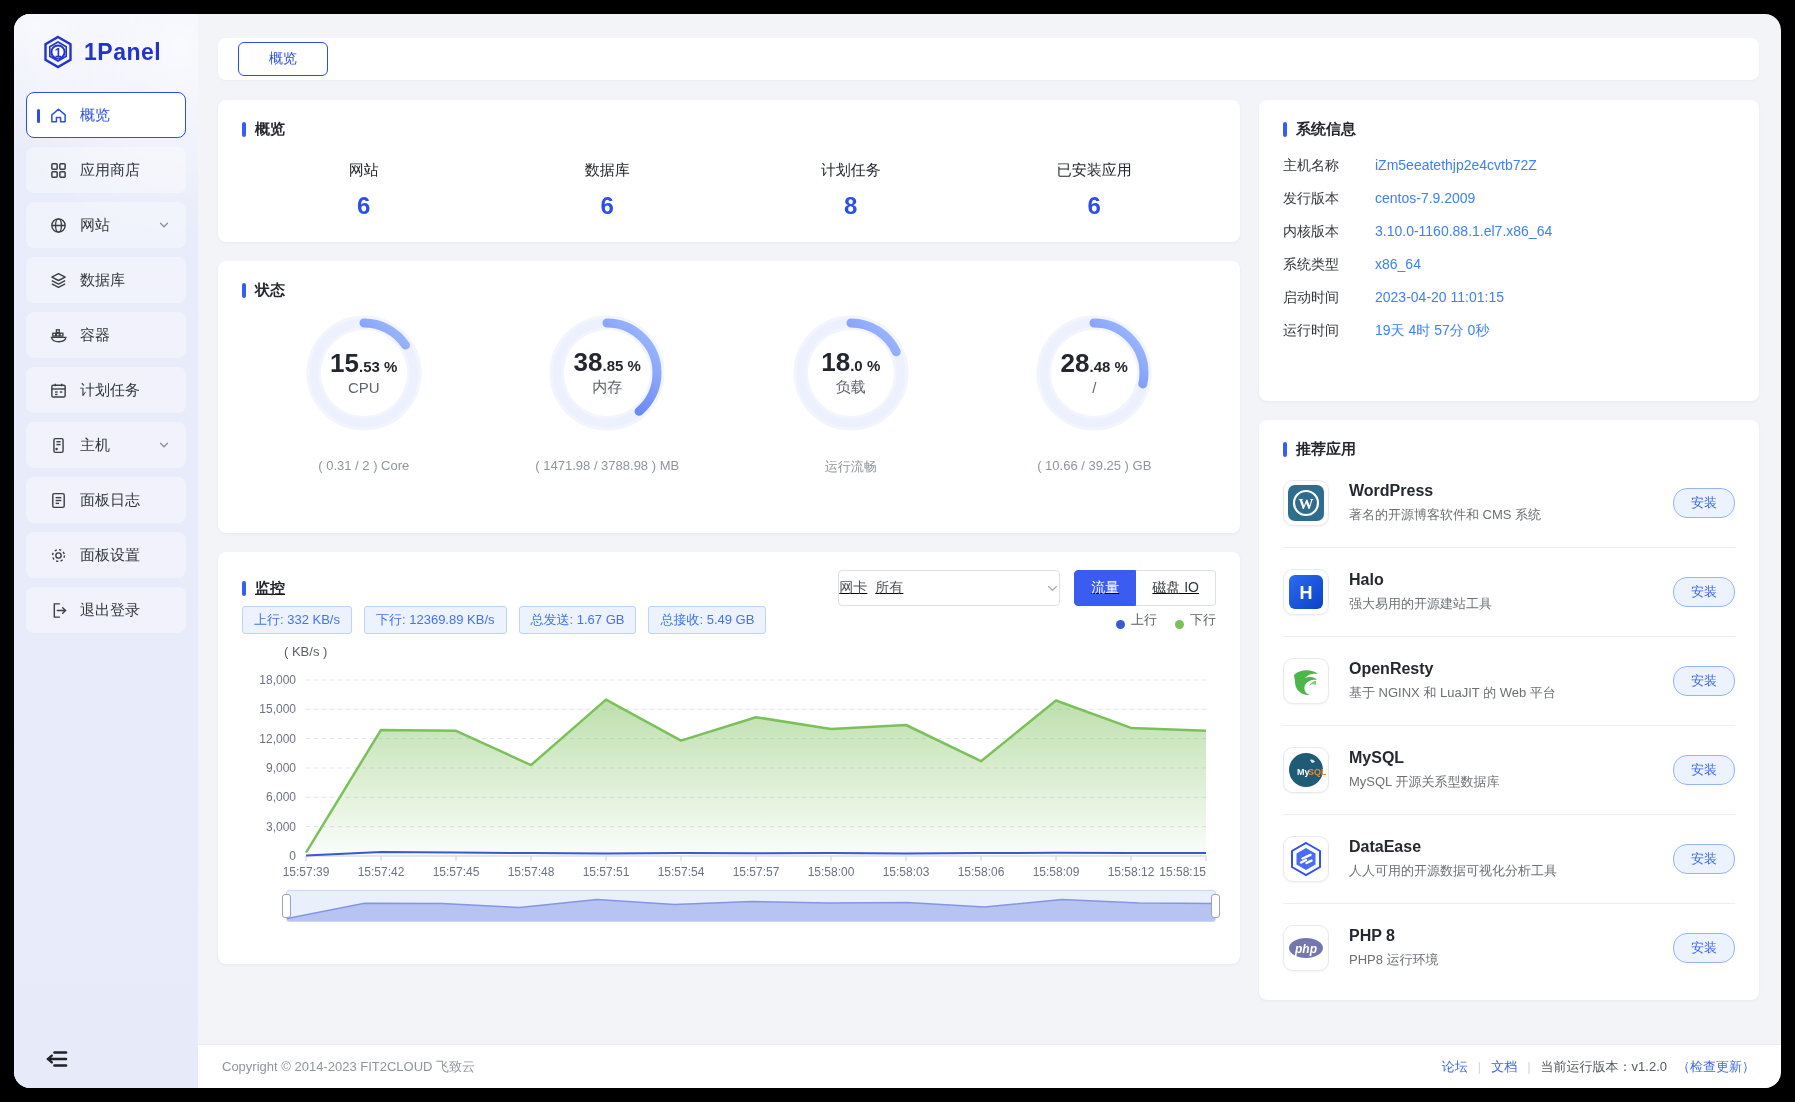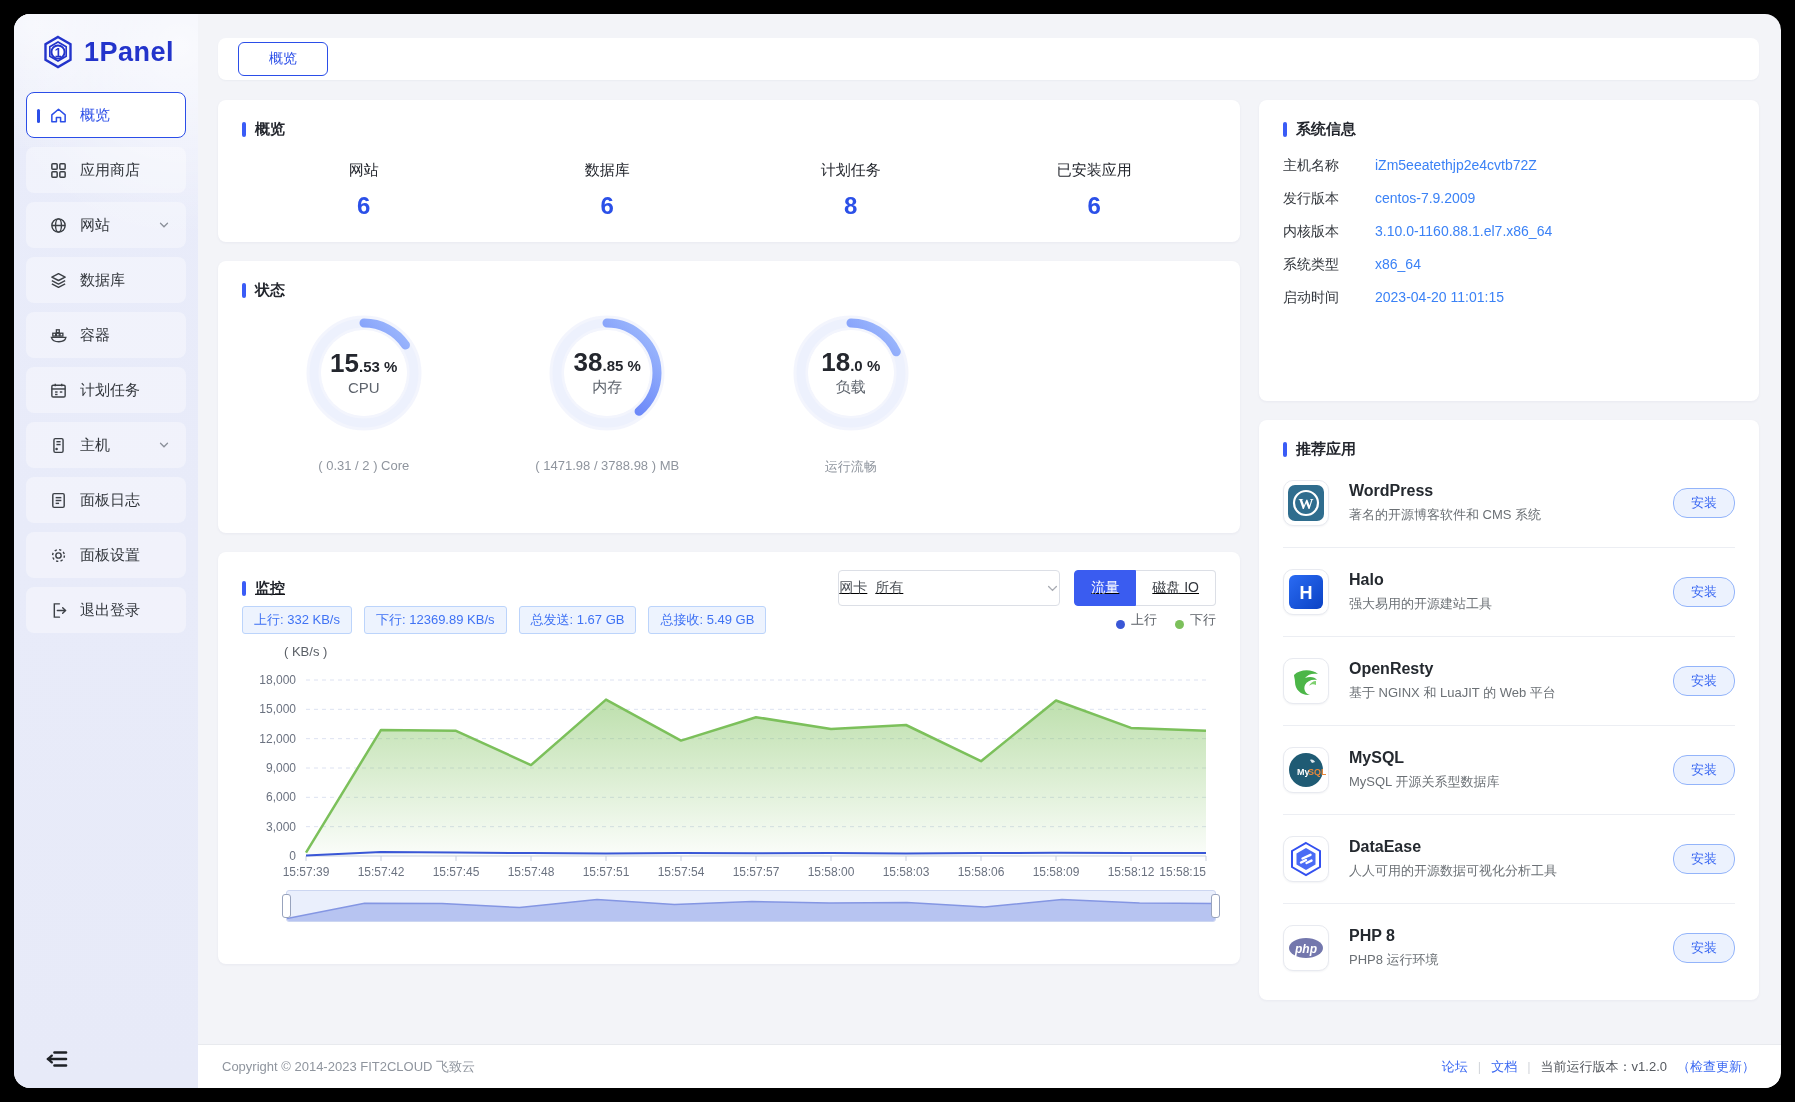--- a/index.html
+++ b/index.html
@@ -7,21 +7,21 @@
   .app { position:absolute; left:14px; top:14px; width:1767px; height:1074px; border-radius:16px; overflow:hidden; background:#f3f4f8; }
 
   
   .sidebar { position:absolute; left:0; top:0; bottom:0; width:184px;
     background:
       radial-gradient(circle at 90% 3%, rgba(255,255,255,.75), rgba(255,255,255,0) 18%),
       radial-gradient(circle at 10% 1%, rgba(255,255,255,.6), rgba(255,255,255,0) 12%),
       linear-gradient(180deg,#e9ecfa 0%,#e7eaf8 100%);
   }
   .logo { display:flex; align-items:center; gap:8px; padding:20px 0 14px 26px; }
-  .logo-text { font-size:27px; font-weight:bold; color:#2334cb; letter-spacing:.5px; }
+  .logo-text { font-size:23px; font-weight:bold; color:#2334cb; letter-spacing:.5px; }
   .menu { padding:8px 12px; }
   .menu-item { position:relative; display:flex; align-items:center; height:46px; margin-bottom:9px;
     padding:0 14px 0 22px; border-radius:8px; background:rgba(255,255,255,.38); cursor:pointer;
     color:#33373d; border:1px solid transparent; }
   .menu-item .mi-icon { width:19px; height:19px; margin-right:12px; color:#3c4046; flex:0 0 auto; }
   .menu-item .mi-label { font-size:15px; font-weight:500; }
   .menu-item .mi-chevron { margin-left:auto; width:14px; height:14px; color:#8a8f99; }
   .menu-item.active { background:#ffffff; border:1px solid #2b4ee8; color:#2b4ee8; }
   .menu-item.active .mi-icon { color:#2b4ee8; }
   .menu-item.active .mi-label { color:#2b4ee8; }
@@ -357,20 +357,35 @@
                   <circle cx="59" cy="59" r="43" fill="#ffffff"></circle>
                 </svg>
                 <div class="gauge-text">
                   <div class="gauge-num"><span class="gi">18</span><span class="gf">.0 %</span></div>
                   <div class="gauge-label">负载</div>
                 </div>
               </div>
               <div class="gauge-caption">运行流畅</div>
             </div>
 
+            <div class="gauge-cell">
+              <div class="gauge-wrap">
+                <svg width="118" height="118" viewBox="0 0 118 118">
+                  <circle cx="59" cy="59" r="50" fill="none" stroke="#e9edfc" stroke-width="15" opacity="0.55"></circle>
+                  <circle cx="59" cy="59" r="50" fill="none" stroke="#edf1fd" stroke-width="9"></circle>
+                  <circle cx="59" cy="59" r="50" fill="none" stroke="url(#gaugeGrad)" stroke-width="9" stroke-linecap="round" transform="rotate(-90 59 59)" stroke-dasharray="89.47 314.16"></circle>
+                  <circle cx="59" cy="59" r="43" fill="#ffffff"></circle>
+                </svg>
+                <div class="gauge-text">
+                  <div class="gauge-num"><span class="gi">28</span><span class="gf">.48 %</span></div>
+                  <div class="gauge-label">/</div>
+                </div>
+              </div>
+              <div class="gauge-caption">( 10.66 / 39.25 ) GB</div>
+            </div>
           </div>
         </div>
 
         <div class="card monitor-card">
           <div class="monitor-head">
             <div class="card-title">
               <span class="ct-marker"></span>
               <span class="ct-text">监控</span>
             </div>
             <div class="monitor-controls">
@@ -491,20 +506,24 @@
               <span class="info-value">3.10.0-1160.88.1.el7.x86_64</span>
             </div>
             <div class="info-row">
               <span class="info-label">系统类型</span>
               <span class="info-value">x86_64</span>
             </div>
             <div class="info-row">
               <span class="info-label">启动时间</span>
               <span class="info-value">2023-04-20 11:01:15</span>
             </div>
+            <div class="info-row">
+              <span class="info-label">运行时间</span>
+              <span class="info-value">19天 4时 57分 0秒</span>
+            </div>
           </div>
         </div>
 
         <div class="card apps-card">
           <div class="card-title">
             <span class="ct-marker"></span>
             <span class="ct-text">推荐应用</span>
           </div>
 
           <div class="app-row">

